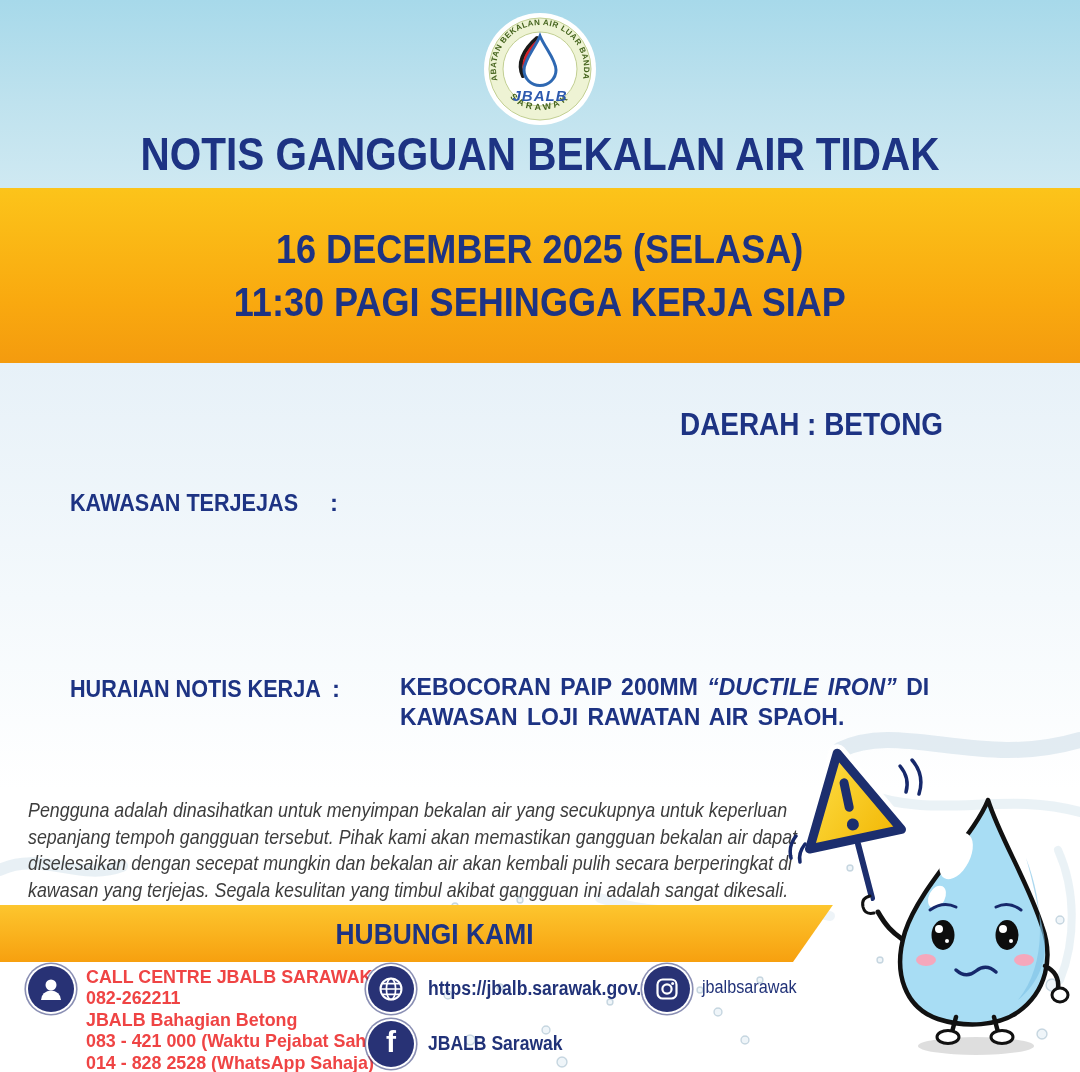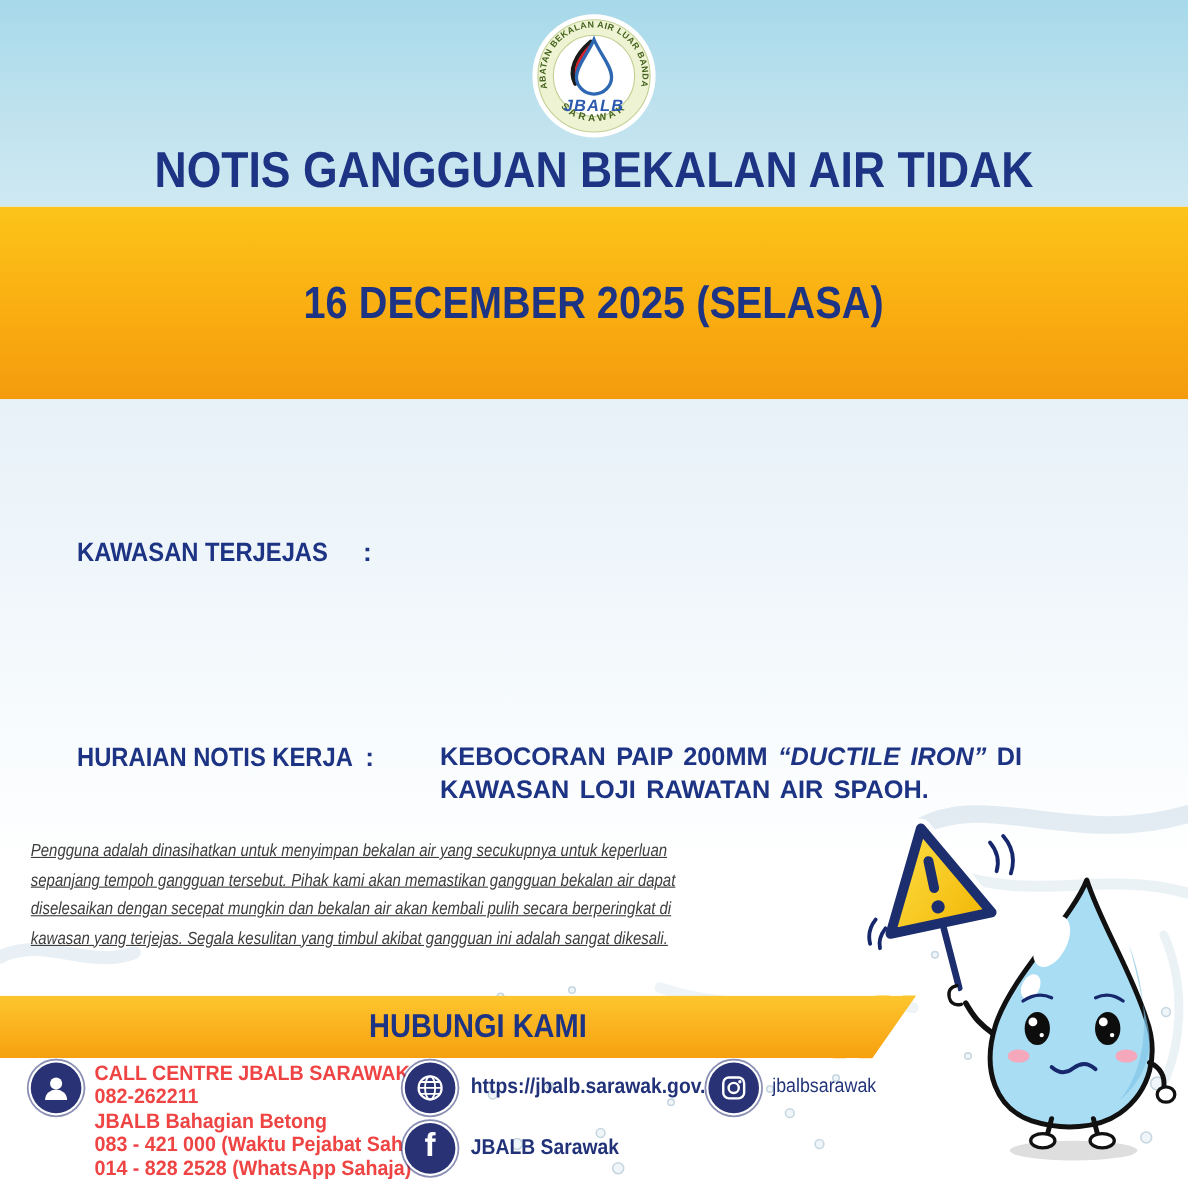--- a/index.html
+++ b/index.html
@@ -31,22 +31,22 @@
   .lbl{position:absolute; font-size:24px; font-weight:bold; color:#1d3383;}
   .colon{position:absolute; font-size:24px; font-weight:bold; color:#1d3383;}
   .body-text{position:absolute; left:400px; width:642px; font-size:23px; font-weight:bold;
     color:#1d3383; line-height:29px; text-align:justify;}
   .k-label{top:126px; left:70px;} .k-colon{top:126px; left:330px;} .k-text{top:123px;}
   .h-label{top:312px; left:70px;} .h-colon{top:312px; left:332px;}
   .h-text{top:309px; text-align:left; word-spacing:3px; line-height:30px;}
   .quote-italic{font-style:italic;}
 
   
-  .disclaimer{position:absolute; left:28px; top:761px; color:#3d3d3d; font-style:italic;
-    font-size:16px; line-height:26.5px;text-decoration:underline;}
+  .disclaimer{position:absolute; left:28px; top:797px; color:#3d3d3d; font-style:italic;
+    font-size:21px; line-height:26.5px;}
   .disclaimer .dline{white-space:nowrap; transform:scaleX(.85); transform-origin:0 50%;}
 
   
   .contact-banner{position:absolute; left:0; top:905px; width:781px; height:57px;
     background:linear-gradient(180deg,#fdc62e 0%,#f7a00f 100%);
     clip-path:polygon(0 0,100% 0,calc(100% - 40px) 100%,0 100%);
     display:flex; align-items:center; justify-content:center;padding-left:44px;}
   .contact-banner-title{font-size:30px; font-weight:bold; color:#1d3383;}
   .stripe{position:absolute; top:905px; height:57px; width:12px;
     background:linear-gradient(180deg,#fdc62e 0%,#f7a00f 100%);
@@ -99,23 +99,25 @@
       </g>
       <text x="57" y="89" text-anchor="middle" font-size="15" font-weight="bold" font-style="italic" fill="#2d59ae" letter-spacing="1">JBALB</text>
     </svg>
     <div class="main-title">
       <span class="cx">NOTIS GANGGUAN BEKALAN AIR TIDAK BERJADUAL</span>
     </div>
   </div>
 
   <div class="date-banner">
     <div class="date-line"><span class="cx">16 DECEMBER 2025 (SELASA)</span></div>
+    <div class="date-line"><span class="cx">11:30 PAGI SEHINGGA KERJA SIAP</span></div>
   </div>
 
   <div class="info">
+    <div class="loc daerah"><span class="cl">DAERAH : BETONG</span></div>
 
     <div class="lbl k-label"><span class="cl">KAWASAN TERJEJAS</span></div>
     <div class="colon k-colon">:</div>
 
     <div class="lbl h-label"><span class="cl">HURAIAN NOTIS KERJA</span></div>
     <div class="colon h-colon">:</div>
     <div class="body-text h-text"><span>KEBOCORAN PAIP 200MM </span><span class="quote-italic">“DUCTILE IRON”</span><span> DI KAWASAN LOJI RAWATAN AIR SPAOH.</span></div>
   </div>
 
   <svg class="decor" width="1080" height="342" viewBox="0 0 1080 342">

